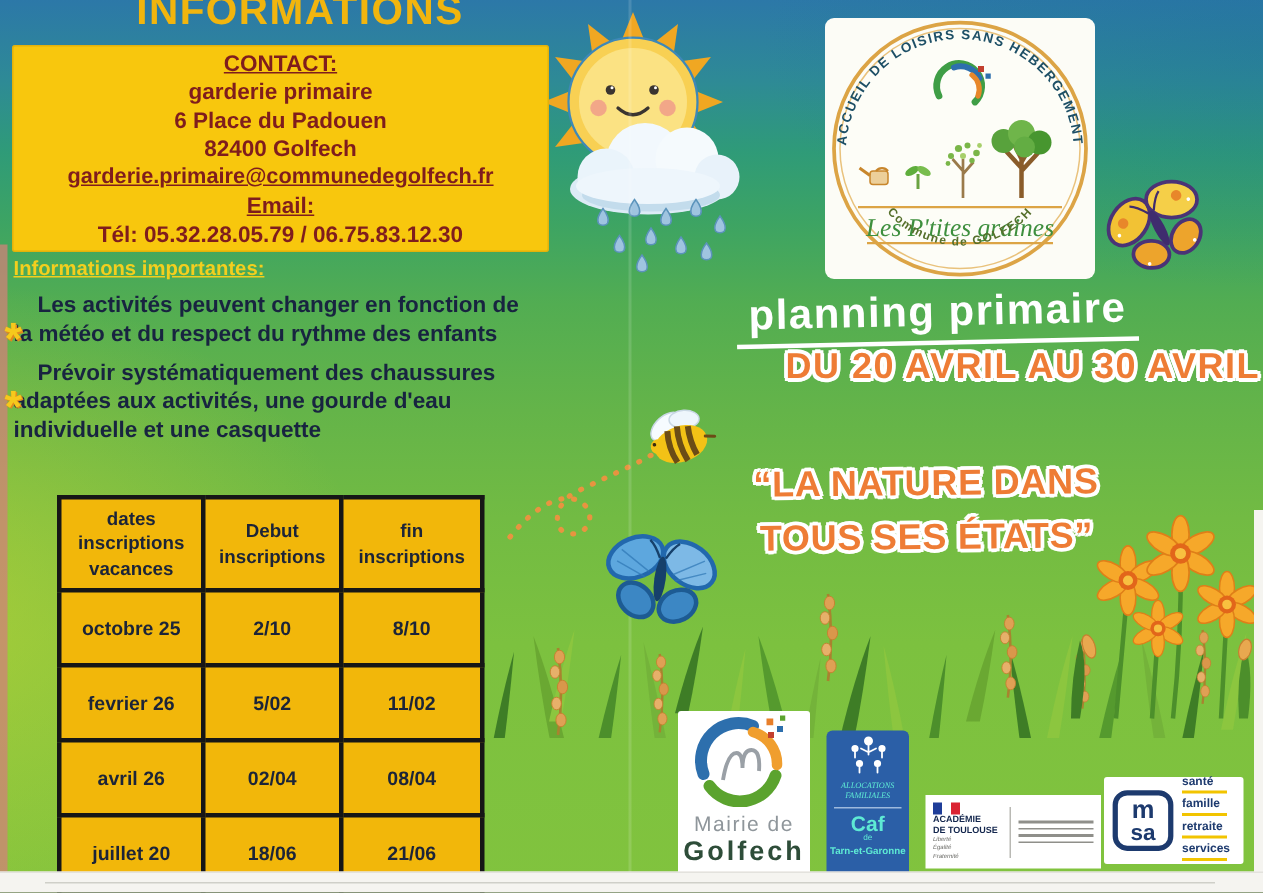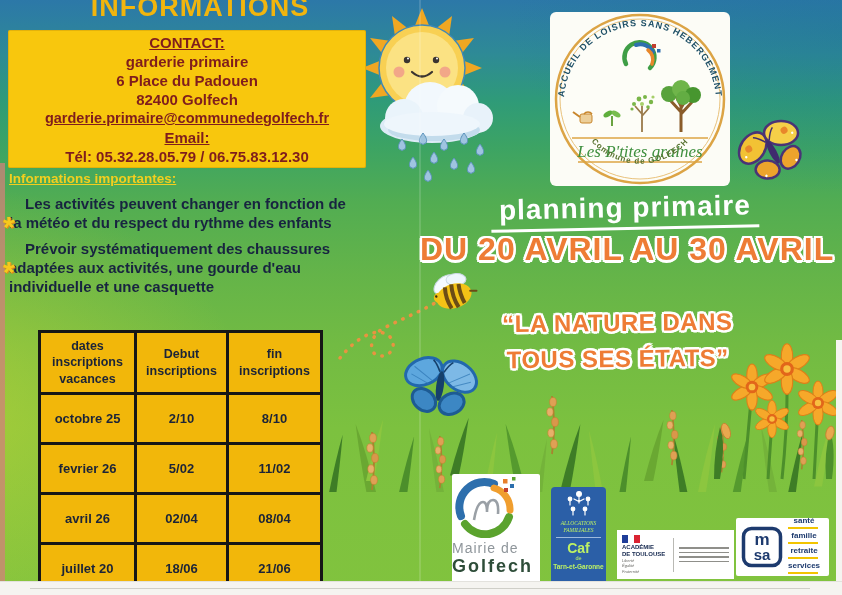--- a/index.html
+++ b/index.html
@@ -50,57 +50,57 @@
   .badge-wrap { position:absolute; left:550px; top:12px; width:180px; height:174px; z-index:8;
     background:#fcfcf6; border-radius:6px; }
   .planning-title { position:absolute; left:425px; top:192px; width:400px; text-align:center; z-index:8;
     transform:rotate(-1.2deg); }
   .planning-title span { display:inline-block; font-size:28px; font-weight:800; color:#fff;
     letter-spacing:1px; border-bottom:3.5px solid #fff; padding:0 8px 3px; }
   .outlined { text-shadow:
      -2px -2px 0 #fff, 0 -2.5px 0 #fff, 2px -2px 0 #fff,
      -2.5px 0 0 #fff, 2.5px 0 0 #fff,
      -2px 2px 0 #fff, 0 2.5px 0 #fff, 2px 2px 0 #fff; }
-  .date-range { position:absolute; left:420px; top:231px; width:420px; text-align:left; z-index:8;
-    font-size:32px; font-weight:900; letter-spacing:1px; color:#ee7c35; }
+  .date-range { position:absolute; left:420px; top:231px; width:420px; text-align:right; z-index:8;
+    font-size:24px; font-weight:900; letter-spacing:1px; color:#ee7c35; }
   .theme { position:absolute; left:435px; top:305px; width:365px; text-align:center; z-index:8;
     font-size:24px; font-weight:900; letter-spacing:.5px; color:#ee7c35; line-height:1.5;
     transform:rotate(-.6deg); }
 
   
   .ill { position:absolute; z-index:4; }
   #sun-cloud { left:360px; top:6px; }
   #yellow-butterfly { left:728px; top:106px; }
   #bee-trail { left:336px; top:270px; }
   #blue-butterfly { left:396px; top:336px; z-index:5; }
   #grass-band { left:322px; top:382px; z-index:3; }
   #daffodils { left:690px; top:343px; z-index:4; }
 
   
   .logo-box { position:absolute; background:#fff; z-index:12; }
-  .mairie { left:452px; top:474px; width:88px; height:118px; border-radius:2px; padding-top:2px; }
+  .mairie { left:452px; top:474px; width:88px; height:118px; border-radius:2px; text-align:center; padding-top:2px; }
   .mairie .l1 { font-size:14px; color:#8f969b; letter-spacing:1px; margin-top:-2px; }
   .mairie .l2 { font-size:18px; font-weight:bold; color:#2e4d39; letter-spacing:2px; }
   .caf { left:551px; top:487px; width:55px; height:98px; border-radius:4px; background:#2b5fa7;
-    color:#bef264; text-align:center; padding-top:3px; }
+    color:#5eead4; text-align:center; padding-top:3px; }
   .caf .org { font-family:"Liberation Serif", serif; font-style:italic; font-size:5.5px; line-height:1.3; }
   .caf .sep { width:45px; height:1px; background:#9db9dd; margin:3px auto; }
   .caf .name { font-size:14px; font-weight:bold; line-height:1; }
   .caf .de { font-size:5.5px; line-height:1.4; }
   .caf .dept { font-size:6.5px; font-weight:bold; }
   .academie { left:617px; top:530px; width:117px; height:49px; display:flex; align-items:center; padding:4px 5px; }
   .academie .left { width:52px; }
   .academie .flag { display:flex; margin-bottom:1px; }
   .academie .flag i { display:block; width:6px; height:8px; }
   .academie .ac-name { font-size:6px; font-weight:800; color:#13264d; line-height:1.15; }
   .academie .motto div { font-size:5px; color:#6a6a66; font-style:italic; line-height:1.1; transform-origin:left; transform:scale(.8); }
   .academie .vdiv { width:1px; height:34px; background:#b9b9b4; margin:0 5px; }
   .academie .fine div { width:50px; height:1.5px; background:#8f8f8a; margin:3px 0; }
   .msa { left:736px; top:518px; width:93px; height:58px; border-radius:2px; display:flex; align-items:center; padding:4px 5px; }
-  .msa .words { margin-left:5px;text-align:center; }
+  .msa .words { margin-left:5px; }
   .msa .word { font-size:8px; font-weight:800; color:#1d3a6e; line-height:1; }
   .msa .ybar { width:30px; height:2.5px; background:#f2c400; margin:1.5px 0 3px; }
 </style>
 </head>
 <body>
 
 <div id="poster">
   <div class="bg-left-yellow"></div>
   <div class="bg-topright"></div>
   <div class="crease"></div>

